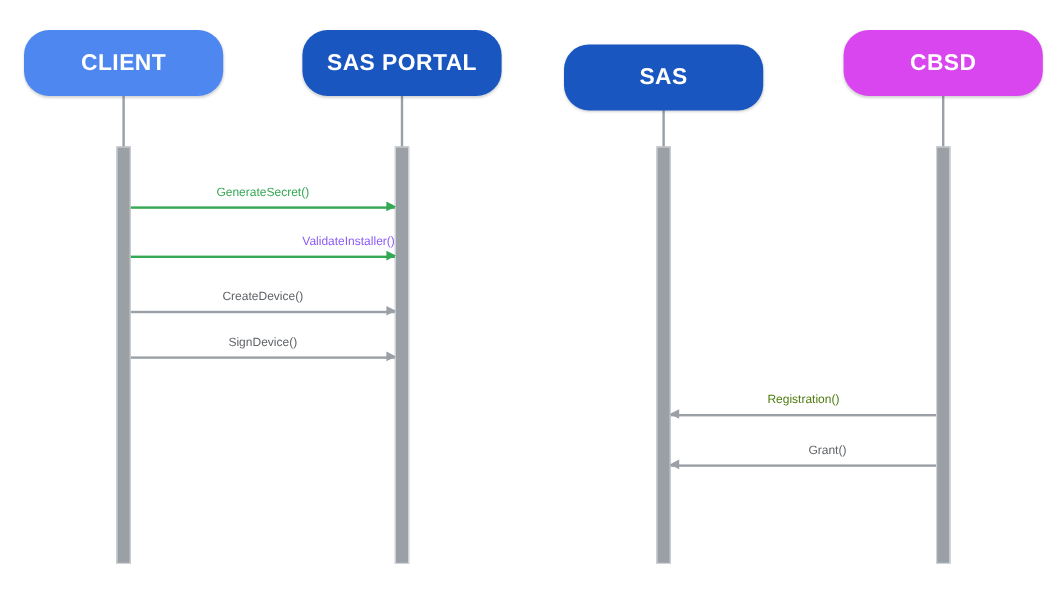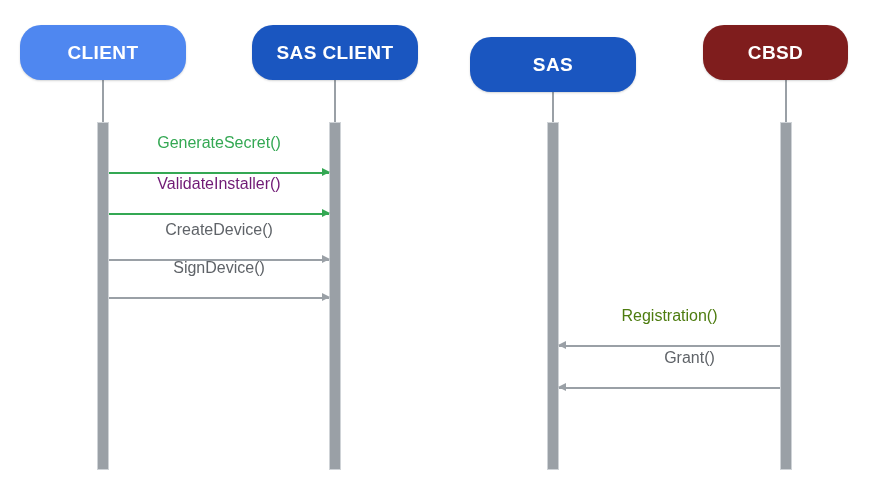--- a/index.html
+++ b/index.html
@@ -84,22 +84,22 @@
   .message.dir-left .msg-head {
     left: -1px;
     border-right-width: 8px;
     border-right-style: solid;
   }
   .msg-label {
     position: absolute;
     left: 0;
     width: 100%;
     text-align: center;
-    font-size: 16px;
-    bottom: 20px;
+    font-size: 10px;
+    bottom: 6px;
     white-space: nowrap;
     user-select: none;
   }
 </style>
 </head>
 <body>
 
 <div id="canvas" style="width: 883px; height: 497px; background: rgb(255, 255, 255);">
 
   <div id="lifelines-layer">
@@ -118,21 +118,21 @@
 
   <div id="messages-layer">
       <div class="message dir-right" style="left: 109px; top: 172px; width: 220px;">
         <div class="msg-line" style="background: rgb(52, 168, 83);"></div>
         <div class="msg-head" style="border-left-color: rgb(52, 168, 83);"></div>
         <div class="msg-label" style="color: rgb(52, 168, 83);">GenerateSecret()</div>
       </div>
       <div class="message dir-right" style="left: 109px; top: 213px; width: 220px;">
         <div class="msg-line" style="background: rgb(52, 168, 83);"></div>
         <div class="msg-head" style="border-left-color: rgb(52, 168, 83);"></div>
-        <div class="msg-label" style="color: #701a75;">ValidateInstaller()</div>
+        <div class="msg-label" style="color: #8b5cf6; text-align: right;">ValidateInstaller()</div>
       </div>
       <div class="message dir-right" style="left: 109px; top: 259px; width: 220px;">
         <div class="msg-line" style="background: rgb(154, 160, 166);"></div>
         <div class="msg-head" style="border-left-color: rgb(154, 160, 166);"></div>
         <div class="msg-label" style="color: rgb(95, 99, 104); margin-top: 28px;">CreateDevice()</div>
       </div>
       <div class="message dir-right" style="left: 109px; top: 297px; width: 220px;">
         <div class="msg-line" style="background: rgb(154, 160, 166);"></div>
         <div class="msg-head" style="border-left-color: rgb(154, 160, 166);"></div>
         <div class="msg-label" style="color: rgb(95, 99, 104);">SignDevice()</div>
@@ -147,22 +147,22 @@
         <div class="msg-head" style="border-right-color: rgb(154, 160, 166);"></div>
         <div class="msg-label" style="color: rgb(95, 99, 104); margin-left: 20px;">Grant()</div>
       </div>
     </div>
 
   <div id="participants-layer">
       <div class="participant" style="left: 20px; top: 25px; width: 166px; background: rgb(79, 135, 240);">
         <span class="plabel">CLIENT</span>
       </div>
       <div class="participant" style="left: 252px; top: 25px; width: 166px; background: rgb(26, 86, 192);">
-        <span class="plabel">SAS CLIENT</span>
+        <span class="plabel">SAS PORTAL</span>
       </div>
       <div class="participant" style="left: 470px; top: 25px; width: 166px; background: rgb(26, 86, 192); margin-top: 12px;">
         <span class="plabel">SAS</span>
       </div>
-      <div class="participant" style="left: 703px; top: 25px; width: 145px; background: #7f1d1d;">
+      <div class="participant" style="left: 703px; top: 25px; width: 166px; background: #d946ef;">
         <span class="plabel">CBSD</span>
       </div>
     </div>
 </div>
 
 </body></html>

